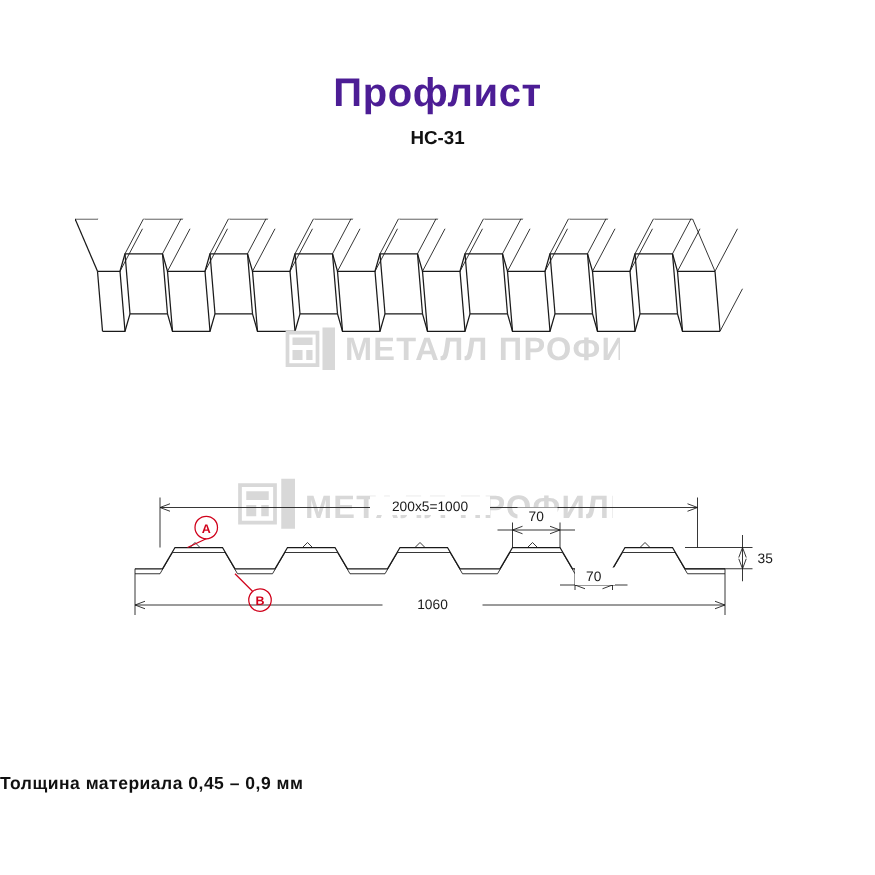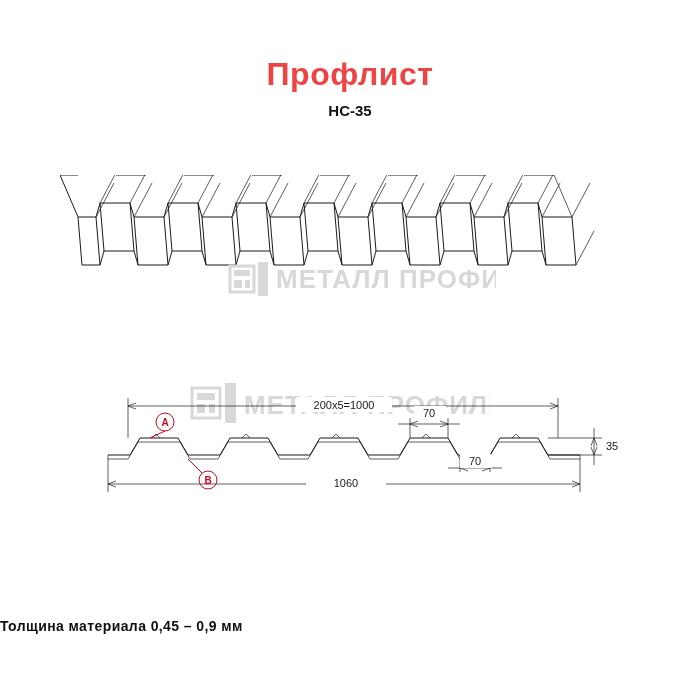--- a/index.html
+++ b/index.html
@@ -22,21 +22,21 @@
   }
   .title {
     position: absolute;
     top: 56px;
     left: 0;
     width: 700px;
     text-align: center;
     font-size: 32px;
     font-weight: bold;
     letter-spacing: 0.5px;
-    color: #ef4444;
+    color: #4c1d95;
   }
   .subtitle {
     position: absolute;
     top: 102px;
     left: 0;
     width: 700px;
     text-align: center;
     font-size: 15px;
     font-weight: bold;
     color: #111111;
@@ -103,21 +103,21 @@
     letter-spacing: 1px;
   }
   .wm-shape { fill: #d8d8d8; }
 </style>
 </head>
 <body>
 
 <div class="page">
 
   <div class="title">Профлист</div>
-  <div class="subtitle">НС-35</div>
+  <div class="subtitle">НС-31</div>
 
   <div class="iso-wrap">
     <svg width="580" height="140" viewBox="0 0 580 140">
 
       <path class="ln" d="M18 42 L36 42 L40 28 L70 28 L74 42 L104 42 L108 28 L138 28 L142 42 L172 42 L176 28 L206 28 L210 42 L240 42 L244 28 L274 28 L278 42 L308 42 L312 28 L342 28 L346 42 L376 42 L380 28 L410 28 L414 42 L444 42 L448 28 L478 28 L482 42 L512 42"></path>
 
       <path class="ln" d="M18 42 L-0 0"></path>
 
       <path class="ln" d="M22 90 L40 90 L44 76 L74 76 L78 90 L108 90 L112 76 L142 76 L146 90 L176 90 L180 76 L210 76 L214 90 L244 90 L248 76 L278 76 L282 90 L312 90 L316 76 L346 76 L350 90 L380 90 L384 76 L414 76 L418 90 L448 90 L452 76 L482 76 L486 90 L516 90"></path>
 

